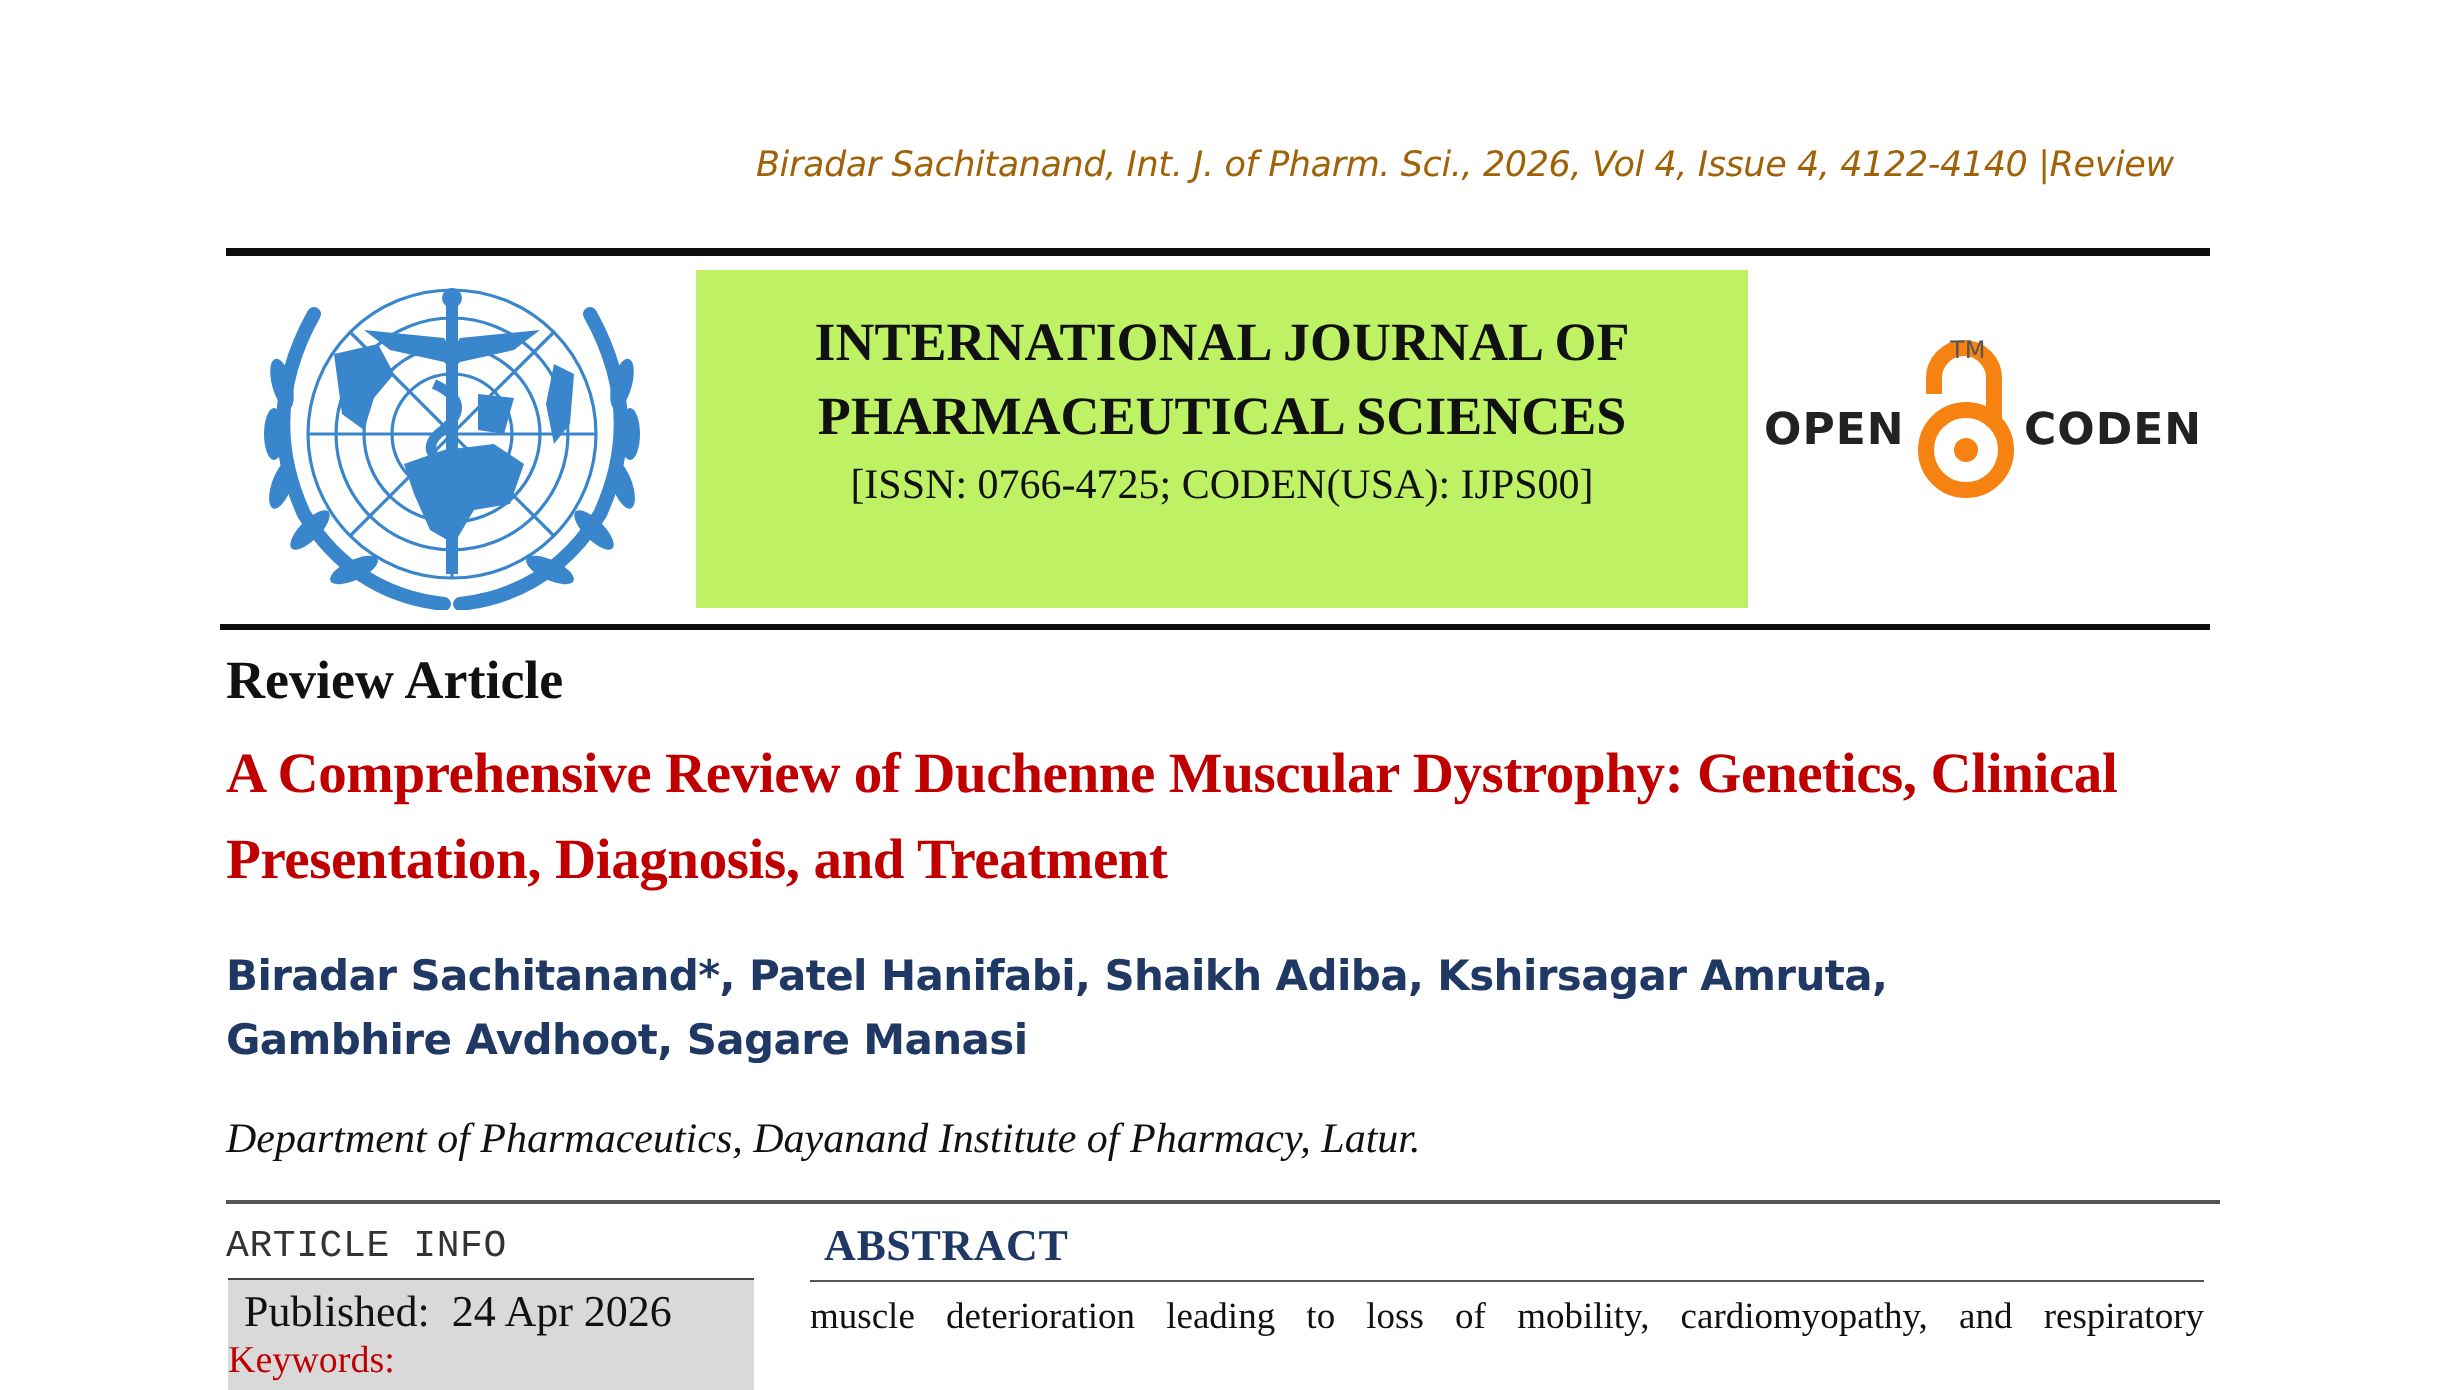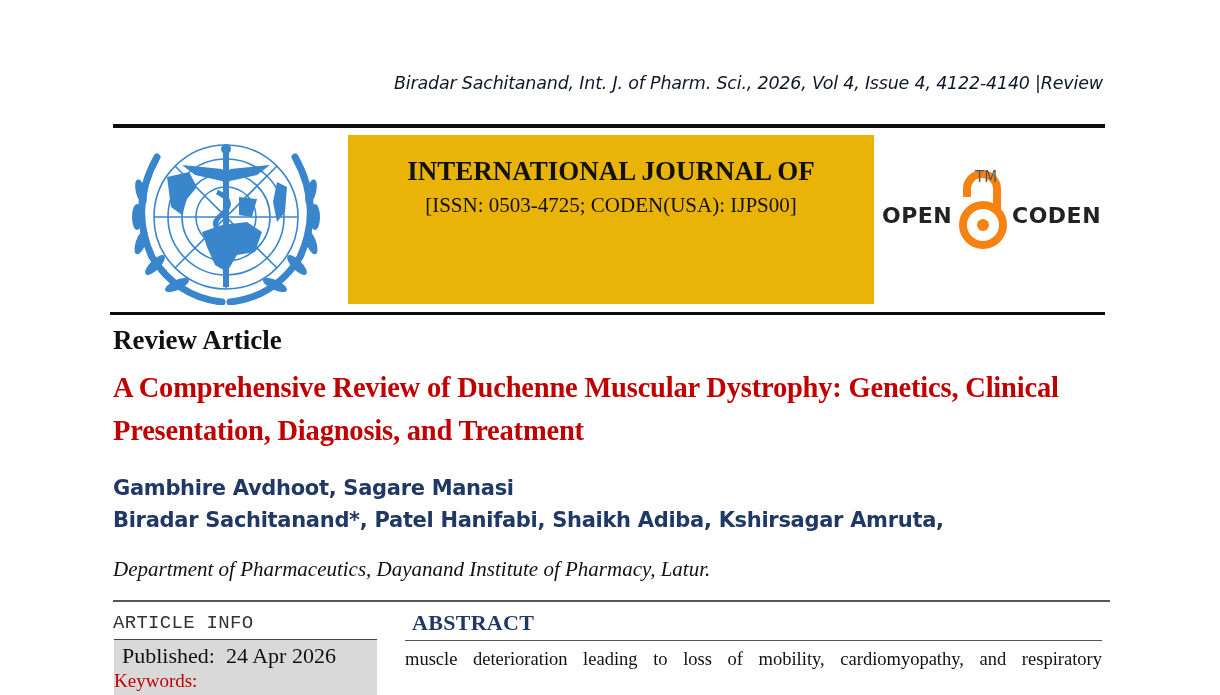--- a/index.html
+++ b/index.html
@@ -1,30 +1,30 @@
 <!DOCTYPE html>
 <html><head>
   <meta charset="utf-8">
   <style>
     html, body { margin: 0; padding: 0; background: #ffffff; }
     body { width: 1220px; height: 695px; position: relative; overflow: hidden; font-family: "Liberation Serif", serif; }
     .abs { position: absolute; }
-    .citation { left: 394px; top: 73px; font-family: "DejaVu Sans", sans-serif; font-style: italic; font-size: 17.5px; color: #0f172a; white-space: nowrap; letter-spacing: -0.2px; }
+    .citation { left: 378px; top: 73px; font-family: "DejaVu Sans", sans-serif; font-style: italic; font-size: 17.5px; color: #a16207; white-space: nowrap; letter-spacing: -0.2px; }
     .rule-top { left: 113px; top: 124px; width: 992px; height: 4px; background: #0d0d0d; }
     .rule-bottom { left: 110px; top: 312px; width: 995px; height: 3px; background: #0d0d0d; }
     .logo { left: 127px; top: 137px; width: 198px; height: 168px; }
-    .journal-box { left: 348px; top: 135px; width: 526px; height: 169px; background: #eab308; text-align: center; }
+    .journal-box { left: 348px; top: 135px; width: 526px; height: 169px; background: #bef264; text-align: center; }
     .journal-name { margin-top: 18px; font-weight: bold; font-size: 27px; line-height: 37px; color: #111; }
     .journal-issn { font-size: 21px; line-height: 31px; color: #111; }
     .journal-home { font-size: 21px; line-height: 30px; color: #111; }
     .oa { left: 880px; top: 163px; width: 230px; height: 90px; }
     .oa-text { position: absolute; top: 40px; font-family: "DejaVu Sans", sans-serif; font-weight: bold; font-size: 22px; color: #222; letter-spacing: 0.5px; }
     .oa-open { left: 2px; }
     .oa-access { left: 132px; }
-    .oa-tm { position: absolute; left: 95px; top: 5px; font-family: "DejaVu Sans", sans-serif; font-size: 15px; color: #555; text-align: center; }
+    .oa-tm { position: absolute; left: 95px; top: 5px; font-family: "DejaVu Sans", sans-serif; font-size: 12px; color: #555; text-align: center; }
     .article-type { left: 113px; top: 325px; font-weight: bold; font-size: 27px; color: #111; }
     .title { left: 113px; top: 366px; width: 1000px; font-weight: bold; font-size: 28.5px; line-height: 43px; color: #c00000; letter-spacing: -0.2px; }
     .authors { left: 113px; top: 472px; width: 1000px; font-family: "DejaVu Sans", sans-serif; font-weight: bold; font-size: 21px; line-height: 32px; color: #1f3864; letter-spacing: -0.3px; }
     .affil { left: 113px; top: 557px; font-style: italic; font-size: 21px; color: #111; }
     .sep { left: 113px; top: 600px; width: 997px; height: 2px; background: #555; }
     .info-head { left: 113px; top: 612px; font-family: Liberation Mono, monospace; font-size: 19px; color: #333; font-weight: 300; letter-spacing: 0.3px; }
     .info-rule { left: 114px; top: 639px; width: 263px; height: 1px; background: #444; }
     .info-box { left: 114px; top: 640px; width: 263px; height: 60px; background: #d9d9d9; }
     .published { position: absolute; left: 8px; top: 3px; font-size: 22px; color: #111; white-space: pre; }
     .keywords { position: absolute; left: 0; top: 30px; font-size: 19px; color: #c00000; }
@@ -76,44 +76,45 @@
       <ellipse cx="184" cy="105" rx="5" ry="13" transform="rotate(-20 184 105)"></ellipse>
       <ellipse cx="170" cy="128" rx="5" ry="13" transform="rotate(-45 170 128)"></ellipse>
       <ellipse cx="148" cy="148" rx="5" ry="13" transform="rotate(-65 148 148)"></ellipse>
     </g>
   </svg>
 </div>
 
 <div class="abs journal-box">
   <div class="journal-name">
     <div>INTERNATIONAL JOURNAL OF</div>
+    <div>PHARMACEUTICAL SCIENCES</div>
   </div>
-  <div class="journal-issn">[ISSN: 0503-4725; CODEN(USA): IJPS00]</div>
+  <div class="journal-issn">[ISSN: 0766-4725; CODEN(USA): IJPS00]</div>
 </div>
 
 <div class="abs oa">
   <span class="oa-text oa-open">OPEN</span>
   <svg style="position:absolute; left:76px; top:4px;" width="54" height="84" viewBox="0 0 54 84">
     <path d="M11 30 L11 22 A15 15 0 0 1 41 22 L41 46" fill="none" stroke="#f68212" stroke-width="8"></path>
     <circle cx="27" cy="58" r="20" fill="none" stroke="#f68212" stroke-width="8"></circle>
     <circle cx="27" cy="58" r="6" fill="#f68212"></circle>
   </svg>
   <span class="oa-tm">TM</span>
   <span class="oa-text oa-access">CODEN</span>
 </div>
 
 <div class="abs rule-bottom"></div>
 
 <div class="abs article-type">Review Article</div>
 
 <div class="abs title">A Comprehensive Review of Duchenne Muscular Dystrophy: Genetics, Clinical Presentation, Diagnosis, and Treatment</div>
 
 <div class="abs authors">
+  <div>Biradar Sachitanand*, Patel Hanifabi, Shaikh Adiba, Kshirsagar Amruta,</div>
   <div>Gambhire Avdhoot, Sagare Manasi</div>
-  <div>Biradar Sachitanand*, Patel Hanifabi, Shaikh Adiba, Kshirsagar Amruta,</div>
 </div>
 
 <div class="abs affil">Department of Pharmaceutics, Dayanand Institute of Pharmacy, Latur.</div>
 
 <div class="abs sep"></div>
 
 <div class="abs info-head">ARTICLE INFO</div>
 <div class="abs info-rule"></div>
 <div class="abs info-box">
   <div class="published"><span>Published:</span>  <span>24 Apr 2026</span></div>

